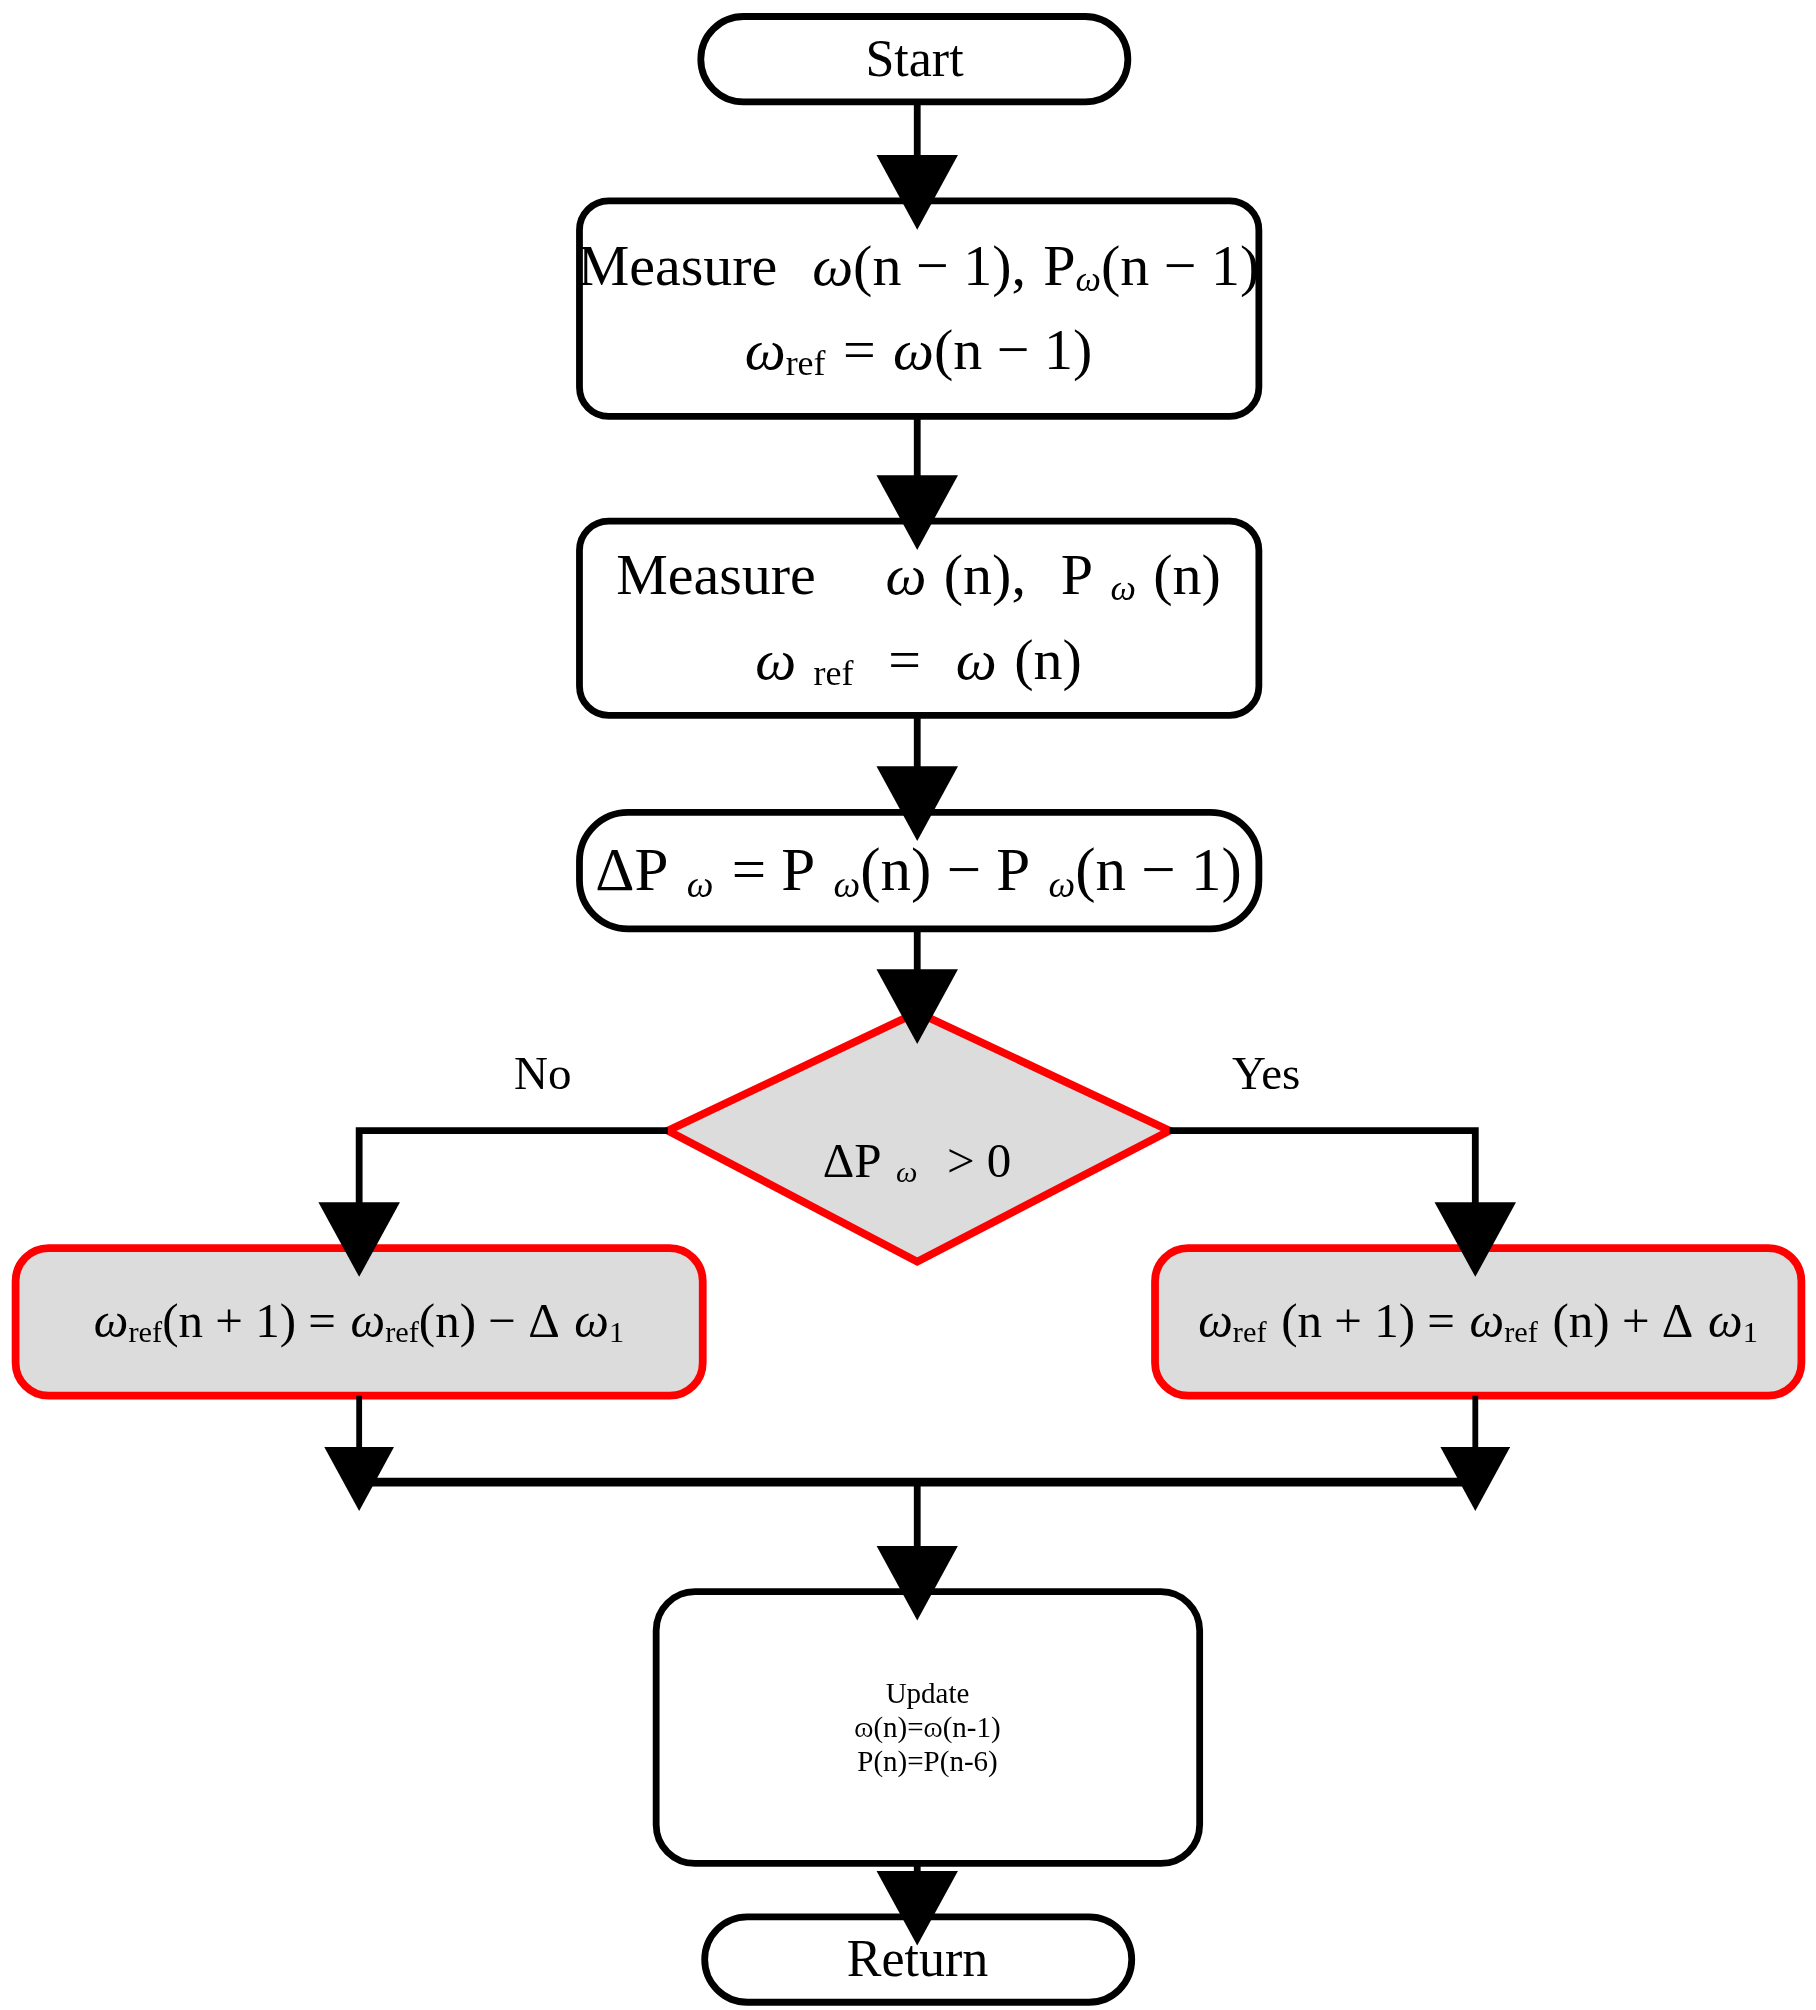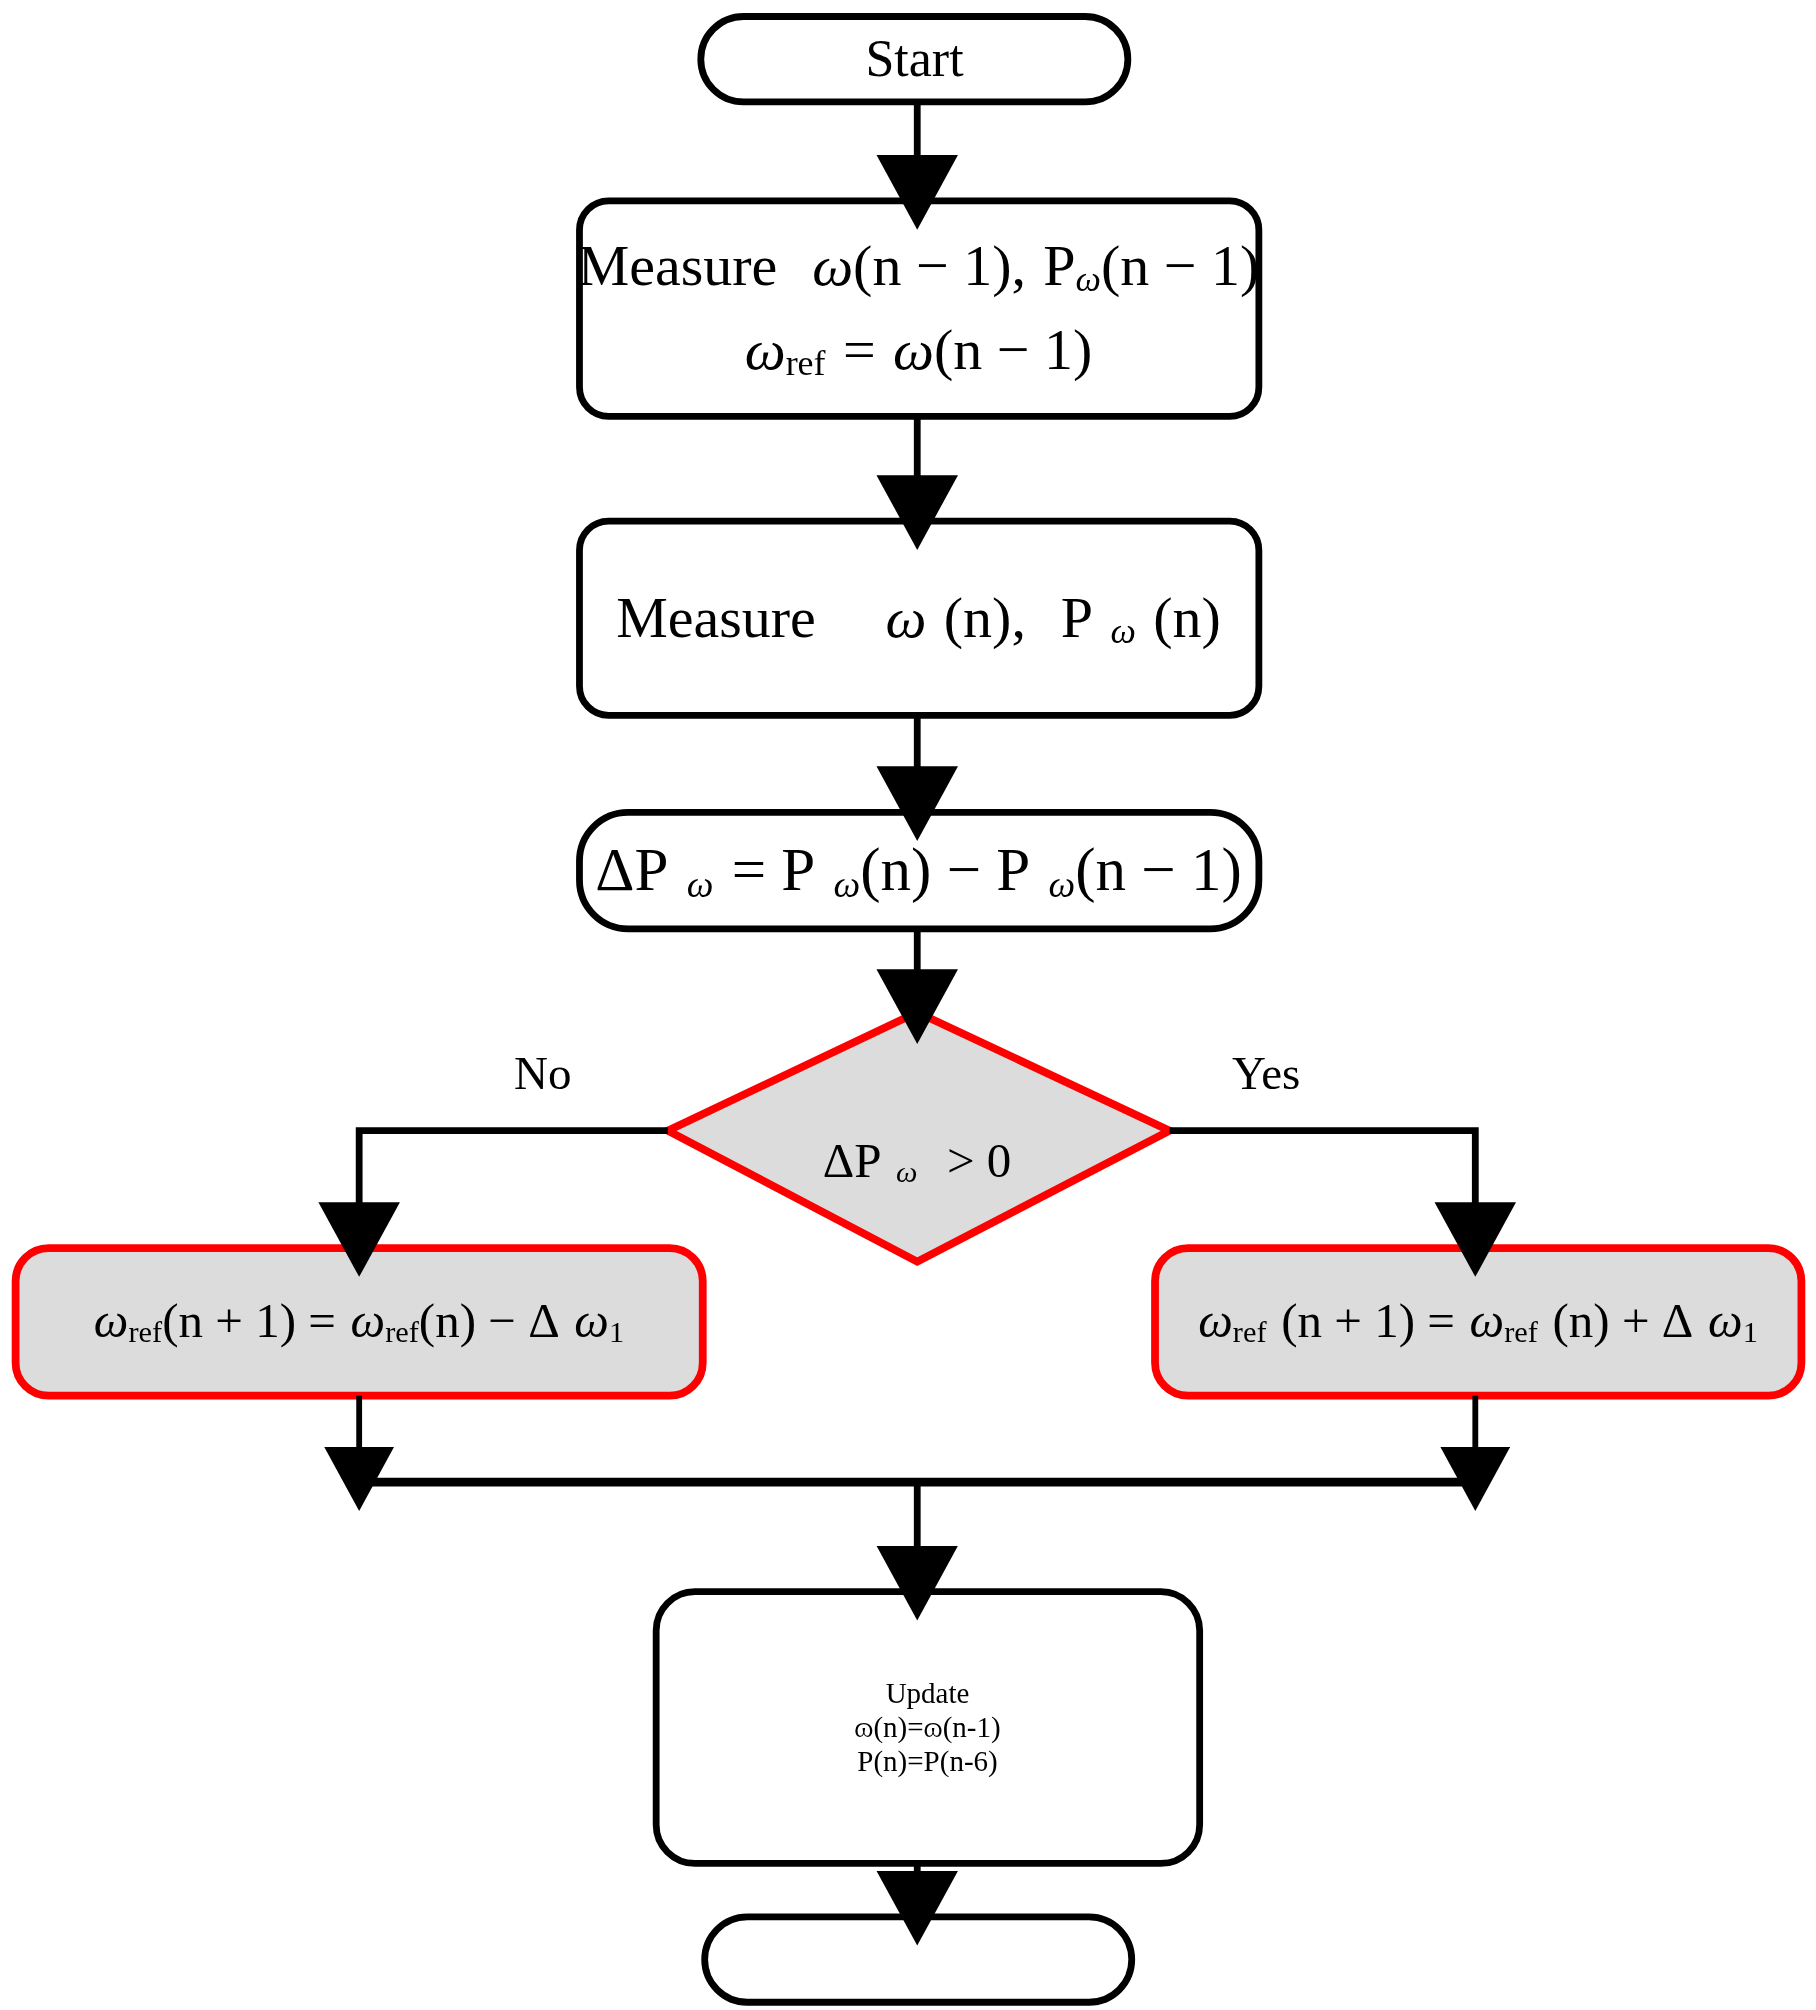--- a/index.html
+++ b/index.html
@@ -114,20 +114,21 @@
     <span class="lbl-line">Start</span>
   </div>
 
   <div class="node-label t-measure" style="left:579px; top:201px; width:679px; height:215px;">
     <span class="lbl-line"><span>Measure</span><span class="sp2"></span><span class="om">ω</span><span>(n − 1),</span><span class="sp"></span><span>P</span><span class="subi">ω</span><span>(n − 1)</span></span>
     <span class="lbl-line" style="margin-top:15.5px;"><span class="om">ω</span><span class="sub">ref</span><span class="sp"></span><span>=</span><span class="sp"></span><span class="om">ω</span><span>(n − 1)</span></span>
   </div>
 
   <div class="node-label t-measure" style="left:579px; top:521px; width:679px; height:194px;">
     <span class="lbl-line"><span>Measure</span><span class="sp2"></span><span class="sp2"></span><span class="om">ω</span><span class="sp"></span><span>(n),</span><span class="sp2"></span><span>P</span><span class="sp"></span><span class="subi">ω</span><span class="sp"></span><span>(n)</span></span>
+    <span class="lbl-line" style="margin-top:15.5px;"><span class="om">ω</span><span class="sp"></span><span class="sub">ref</span><span class="sp2"></span><span>=</span><span class="sp2"></span><span class="om">ω</span><span class="sp"></span><span>(n)</span></span>
   </div>
 
   <div class="node-label t-delta" style="left:579px; top:812px; width:679px; height:116px;">
     <span class="lbl-line"><span>ΔP</span><span class="sp"></span><span class="subi">ω</span><span class="sp"></span><span>= P</span><span class="sp"></span><span class="subi">ω</span><span>(n) − P</span><span class="sp"></span><span class="subi">ω</span><span>(n − 1)</span></span>
   </div>
 
   <div class="node-label t-diamond" style="left:723px; top:1118px; width:388px; height:87px;">
     <span class="lbl-line"><span>ΔP</span><span class="sp"></span><span class="subi">ω</span><span class="sp2"></span><span>&gt; 0</span></span>
   </div>
 
@@ -138,19 +139,22 @@
   <div class="node-label t-branch" style="left:1155px; top:1248px; width:646px; height:147px;">
     <span class="lbl-line"><span class="om">ω</span><span class="sub">ref</span><span class="sp"></span><span>(n + 1) =</span><span class="sp"></span><span class="om">ω</span><span class="sub">ref</span><span class="sp"></span><span>(n) + Δ</span><span class="sp"></span><span class="om">ω</span><span class="sub">1</span></span>
   </div>
 
   <div class="node-label t-update" style="left:656px; top:1591px; width:543px; height:272px;">
     <span class="lbl-line">Update</span>
     <span class="lbl-line">ɷ(n)=ɷ(n-1)</span>
     <span class="lbl-line">P(n)=P(n-6)</span>
   </div>
 
+  <div class="node-label t-return" style="left:704px; top:1916px; width:427px; height:85px;">
+    <span class="lbl-line">Return</span>
+  </div>
 
   <div class="edge-label t-yesno" style="left:514px; top:1046px;">No</div>
 
   <div class="edge-label t-yesno" style="left:1232px; top:1046px;">Yes</div>
 
 </div>
 
 
 </body></html>

